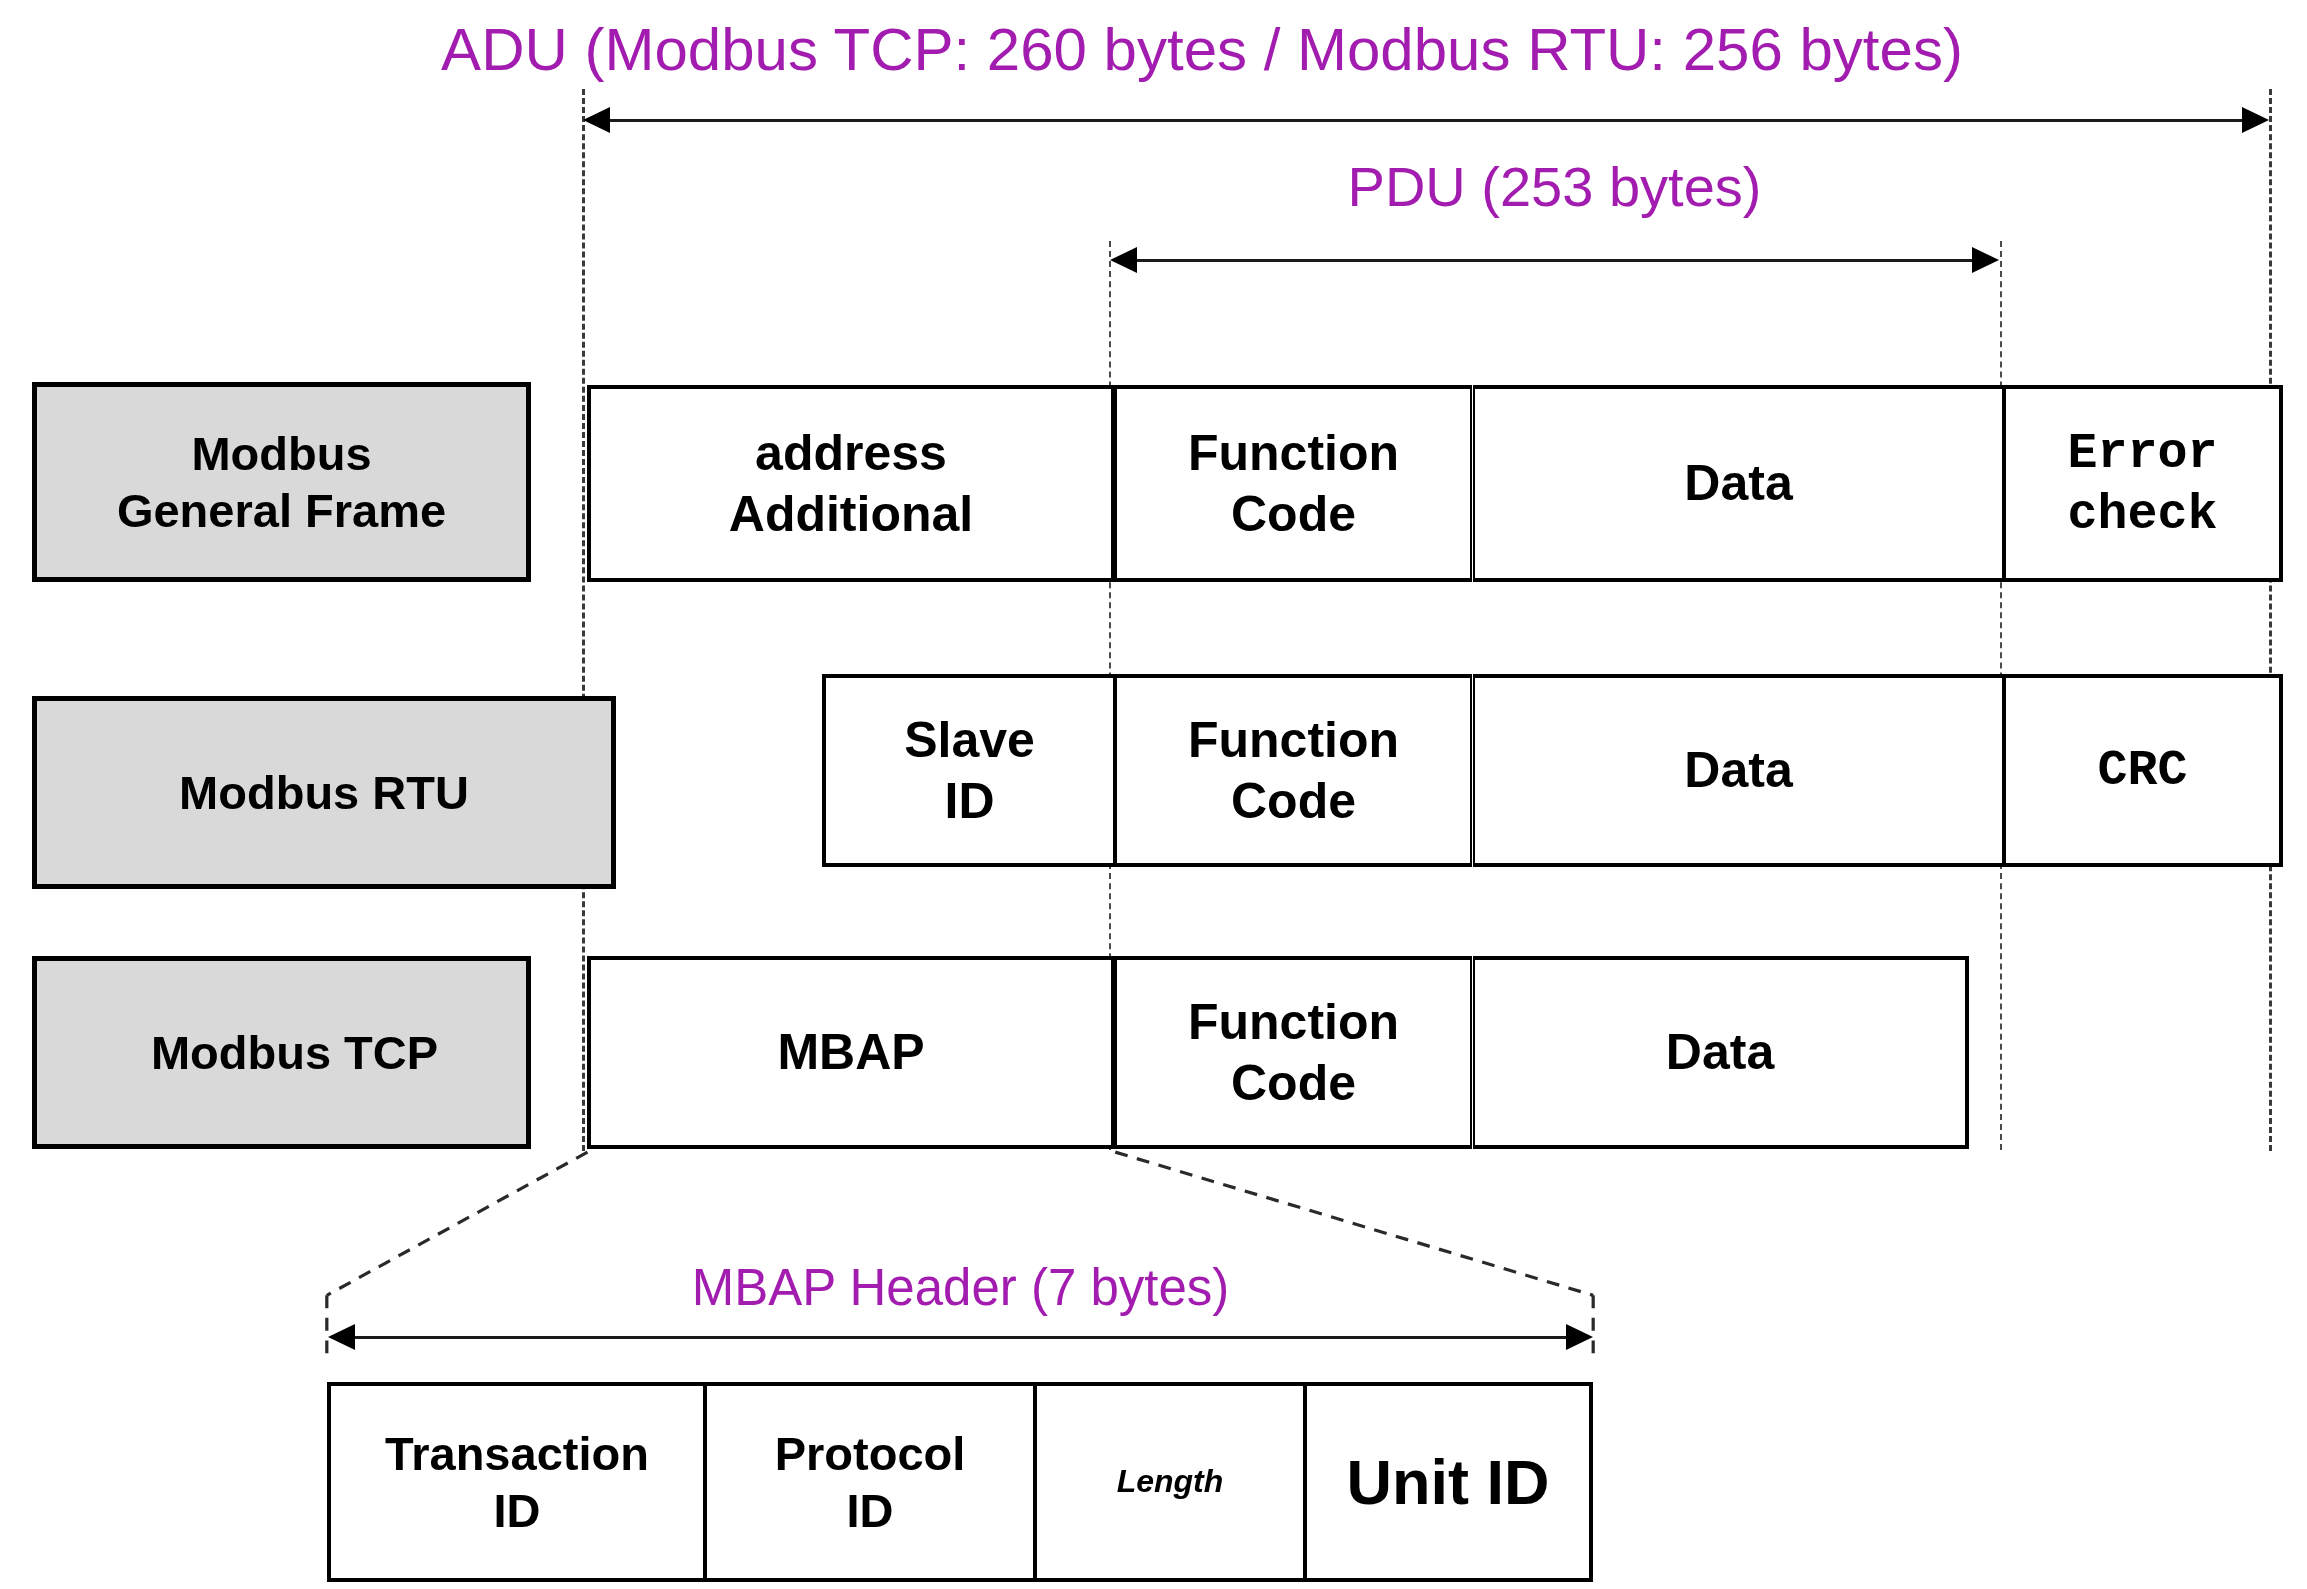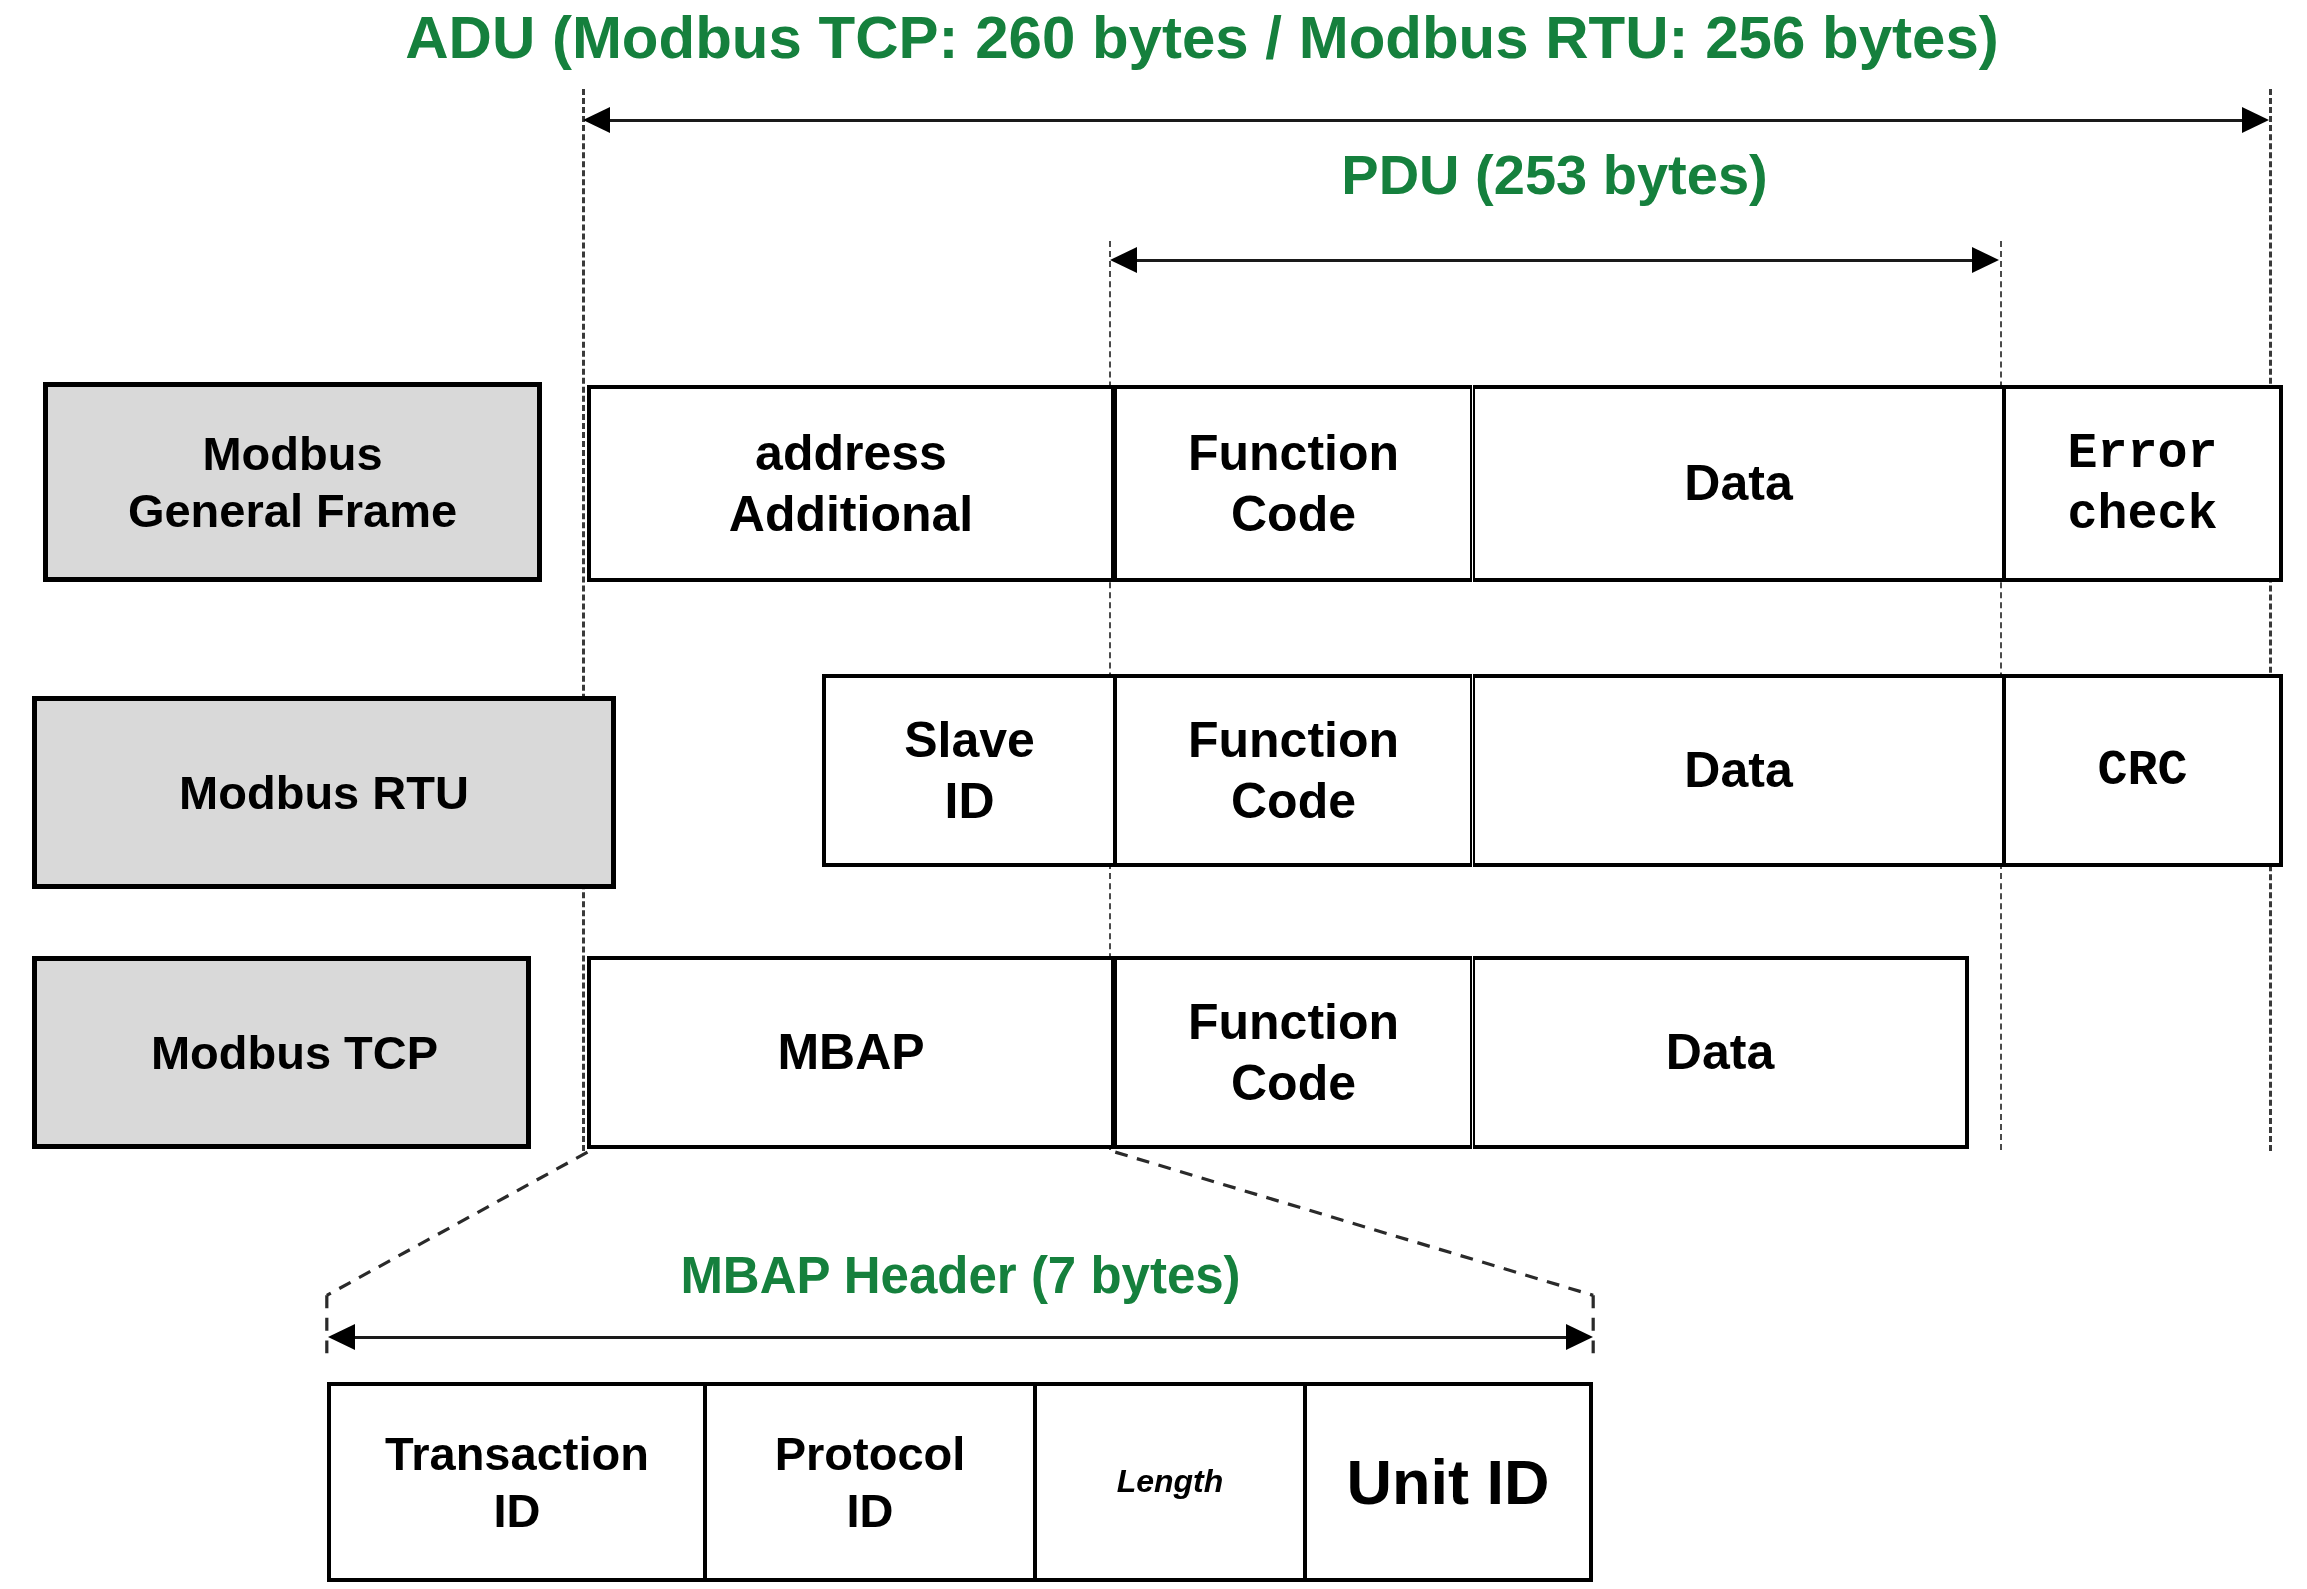--- a/index.html
+++ b/index.html
@@ -12,24 +12,25 @@
     width: 2307px;
     height: 1589px;
     background: #ffffff;
     font-family: "Liberation Sans", sans-serif;
     overflow: hidden;
   }
 
   
   .caption {
     position: absolute;
-    font-weight: bold;
-    color: #15803d;
+    font-weight: normal;
+    color: #a21caf;
     white-space: nowrap;
     line-height: 1.05;
+    margin-top: 12px;
   }
   #adu-caption {
     left: 0; top: 6.4px;
     width: 2307px;
     text-align: center;
     font-size: 60px;
     padding-left: 97px;
     box-sizing: border-box;
   }
   #pdu-caption {
@@ -130,21 +131,21 @@
   <div class="vguide fine" style="left:2000px; top:241px; height:909px;"></div>
 
   <div class="measure" style="left:595px; top:119px; width:1662px;"></div>
   <div class="arrowhead left" style="left:583px; top:107px;"></div>
   <div class="arrowhead right" style="left:2242px; top:107px;"></div>
 
   <div class="measure" style="left:1123px; top:259px; width:865px;"></div>
   <div class="arrowhead left" style="left:1110px; top:247px;"></div>
   <div class="arrowhead right" style="left:1972px; top:247px;"></div>
 
-  <div class="rowlabel" style="left:32px; top:382px; width:499px; height:200px;margin-left:11px;">
+  <div class="rowlabel" style="left:32px; top:382px; width:499px; height:200px;">
     <div>
       <div>Modbus</div>
       <div>General Frame</div>
     </div>
   </div>
 
   <div class="cell" style="left:587px; top:385px; width:528px; height:197px;">
     <div>
       <div>address</div>
       <div>Additional</div>

